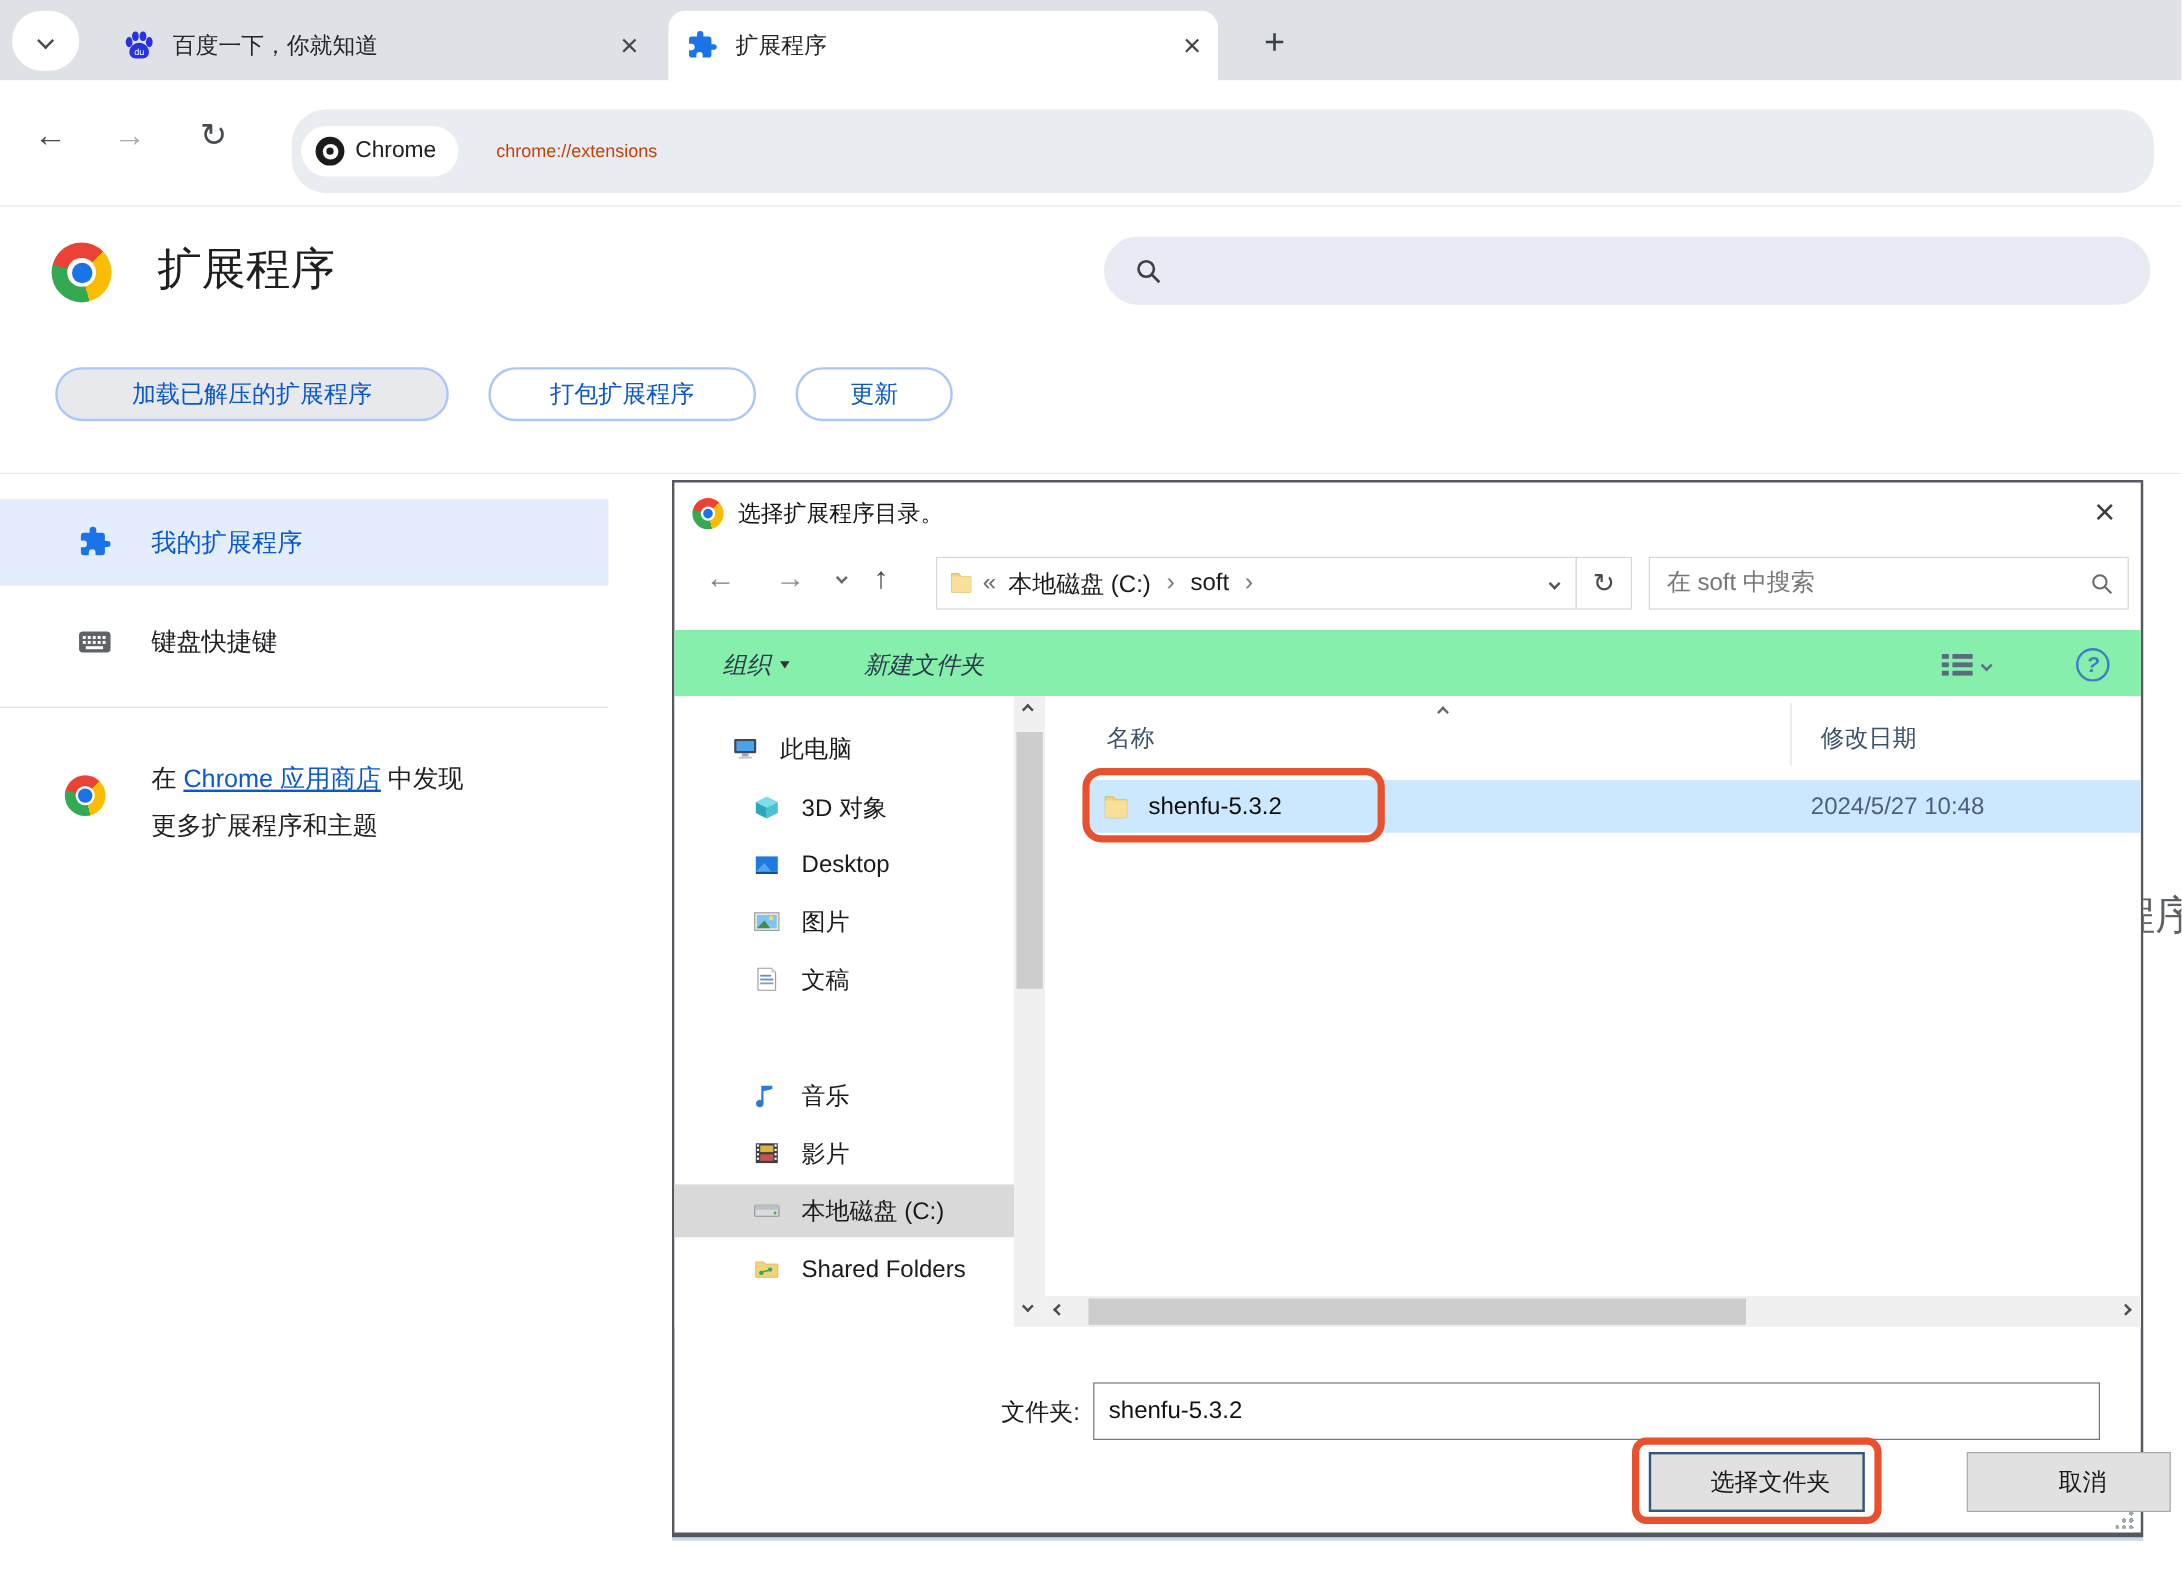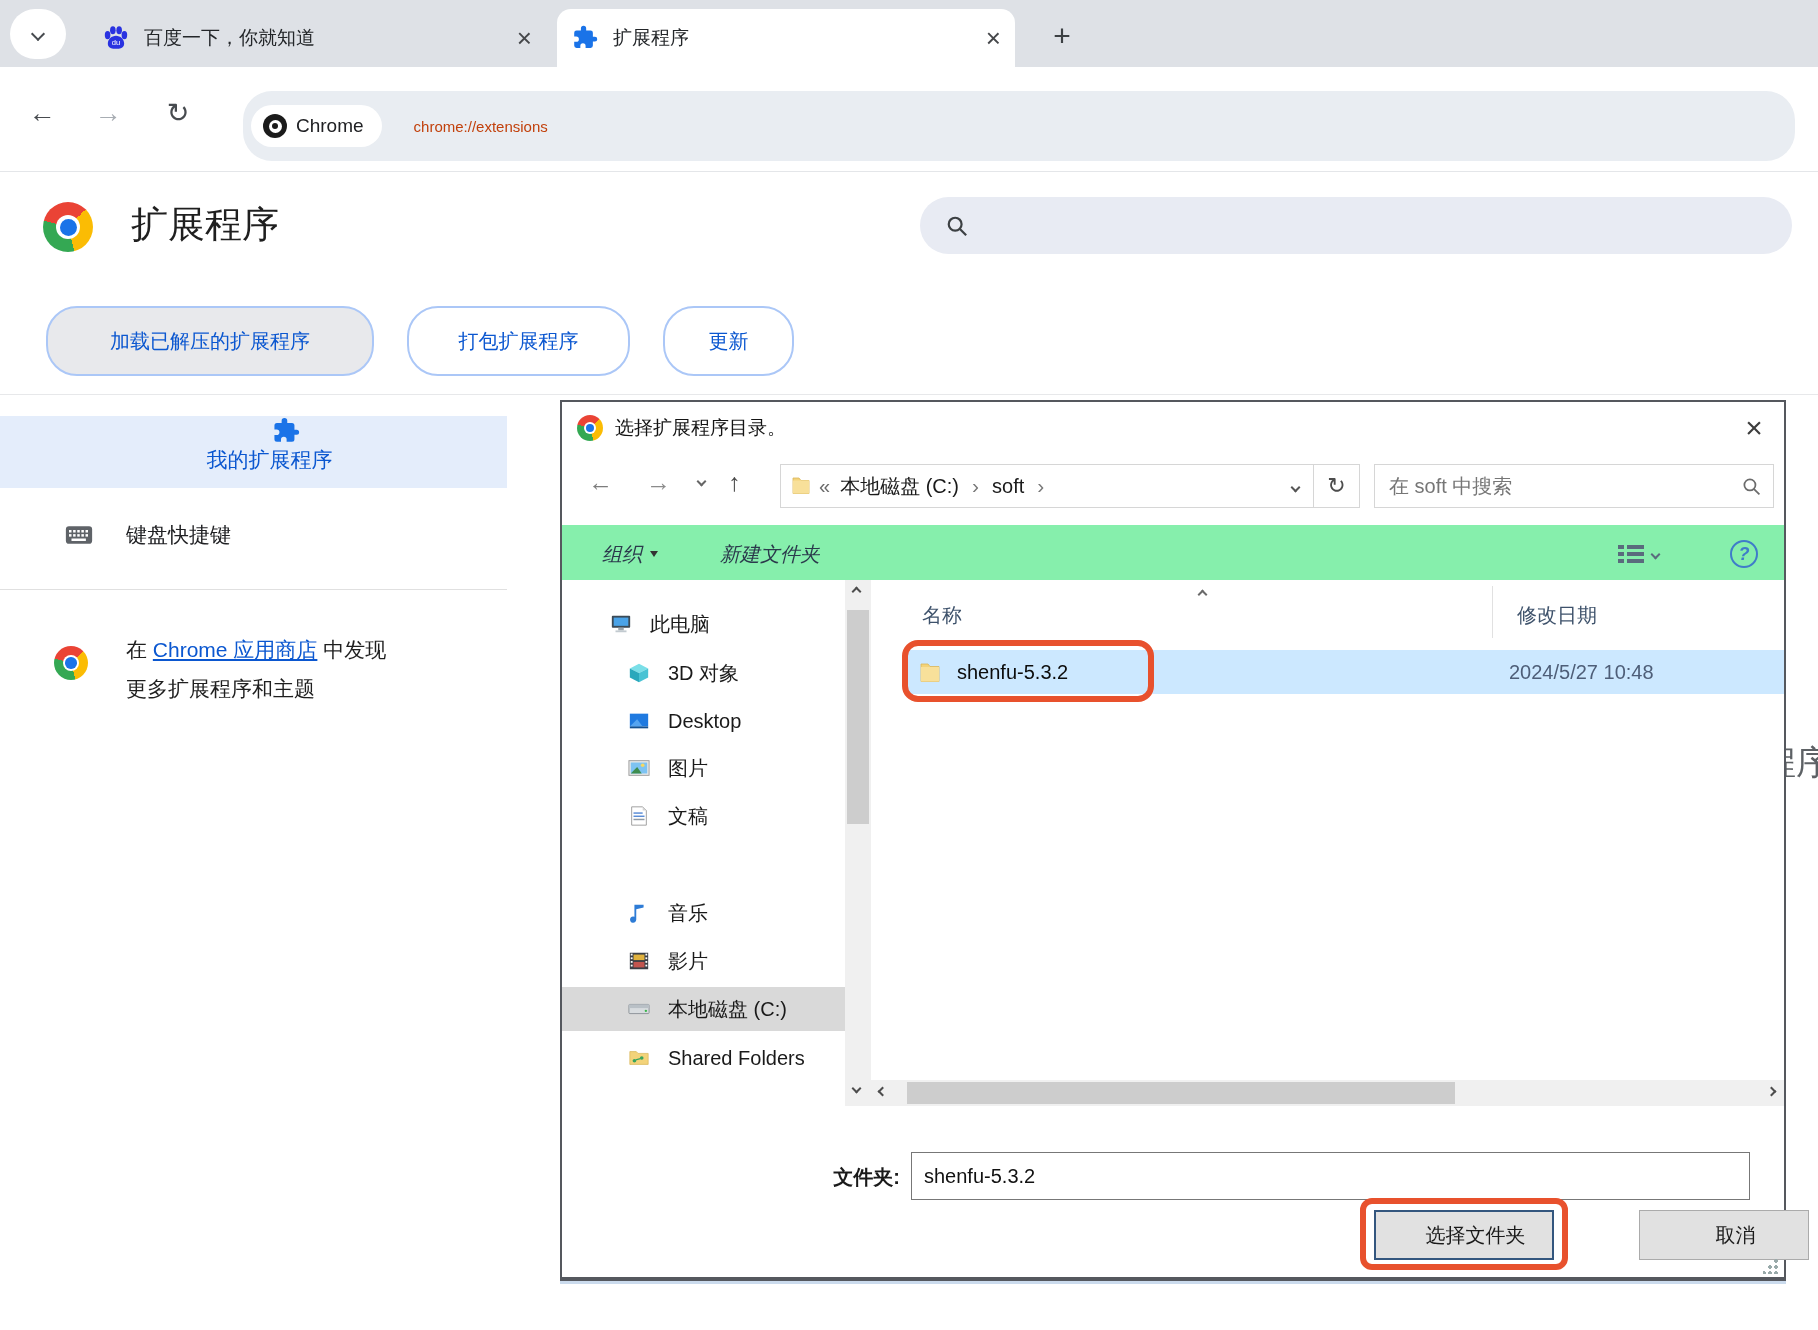--- a/index.html
+++ b/index.html
@@ -36,27 +36,27 @@
   .clogo:before{content:"";position:absolute;left:26%;top:26%;width:48%;height:48%;border-radius:50%;background:#fff;}
   .clogo:after{content:"";position:absolute;left:33%;top:33%;width:34%;height:34%;border-radius:50%;background:#1a73e8;}
 
   
   .ext-logo{position:absolute;left:43px;top:202px;width:50px;height:50px;}
   .ext-title{position:absolute;left:131px;top:200px;font-size:37px;color:#1f1f1f;}
   .ext-search{position:absolute;left:920px;top:197px;width:872px;height:57px;border-radius:29px;background:#e8ebf3;display:flex;align-items:center;}
   .ext-search input{border:none;outline:none;background:transparent;font-size:20px;color:#202124;width:700px;font-family:inherit;}
   .ext-search input::placeholder{color:#45484e;}
   .mag{width:22px;height:22px;flex:none;margin:0 16px 0 26px;}
-  .pillbtn{position:absolute;top:306px;height:70px;border:2px solid #abc7f7;border-radius:31px;background:#fff;color:#0b57d0;font-size:20px;display:flex;align-items:center;justify-content:center;}
+  .pillbtn{position:absolute;top:306px;height:45px;border:2px solid #abc7f7;border-radius:31px;background:#fff;color:#0b57d0;font-size:20px;display:flex;align-items:center;justify-content:center;}
   .pb1{left:46px;width:328px;background:#e8e9ec;}
   .pb2{left:407px;width:223px;}
   .pb3{left:663px;width:131px;}
   .hr-full{position:absolute;left:0;top:394px;width:1818px;height:1px;background:#e7e8ea;}
   .side-row{position:absolute;left:0;width:507px;height:72px;display:flex;align-items:center;}
-  .side-sel{top:416px;background:#e4edfb;flex-direction:column;}
+  .side-sel{top:416px;background:#e4edfb;}
   .side-kbd{top:499px;}
   .side-ic{margin-left:64px;width:30px;height:30px;flex:none;}
   .side-label{margin-left:32px;font-size:21px;}
   .side-sel .side-label{color:#0b57d0;}
   .side-kbd .side-label{color:#202124;}
   .side-hr{position:absolute;left:0;top:589px;width:507px;height:1px;background:#e0e0e0;}
   .promo-ic{position:absolute;left:54px;top:646px;width:34px;height:34px;}
   .promo{position:absolute;left:126px;top:630px;width:360px;font-size:21px;line-height:39px;color:#1f1f1f;}
   .promo a{color:#0b57d0;text-decoration:underline;}
   .bg-frag{position:absolute;left:1762px;top:740px;font-size:34px;color:#5d6165;z-index:1;white-space:nowrap;}
@@ -114,21 +114,21 @@
   .fname{font-size:20px;color:#0c0c0c;margin-left:16px;}
   .fdate{position:absolute;left:602px;font-size:20px;color:#4e5e78;}
   .hsb{position:absolute;left:0;bottom:0;width:913px;height:26px;background:#f0f0f0;}
   .hsb .chev{border-color:#4d4d4d;position:absolute;top:8px;}
   .hsb-thumb{position:absolute;left:36px;top:2px;width:548px;height:22px;background:#cdcdcd;}
 
   .annot{position:absolute;border:6px solid #e8512d;border-radius:16px;z-index:20;}
   .annot1{left:31px;top:60px;width:252px;height:62px;}
   .annot2{left:798px;top:796px;width:208px;height:72px;border-radius:12px;}
 
-  .f-label{position:absolute;left:240px;top:752px;width:98px;text-align:right;font-size:20px;color:#1a1a1a;line-height:46px;font-weight:bold;}
+  .f-label{position:absolute;left:240px;top:752px;width:98px;text-align:right;font-size:20px;color:#1a1a1a;line-height:46px;}
   .f-input{position:absolute;left:349px;top:750px;width:839px;height:48px;border:1px solid #777;font-size:20px;padding:0 12px;font-family:inherit;color:#111;outline:none;background:#fff;}
   .dbtn{position:absolute;top:808px;height:50px;font-size:20px;color:#1a1a1a;display:flex;align-items:center;justify-content:center;background:#e1e1e1;padding-left:23px;}
   .btn-select{left:812px;width:180px;border:2px solid #33567e;}
   .btn-cancel{left:1077px;width:170px;border:1px solid #ababab;}
   .grip{position:absolute;right:5px;bottom:3px;width:16px;height:16px;
         background:radial-gradient(circle 2px at 13px 3px,#9aa 0 2px,transparent 2px),
                    radial-gradient(circle 2px at 13px 9px,#9aa 0 2px,transparent 2px),
                    radial-gradient(circle 2px at 7px 9px,#9aa 0 2px,transparent 2px),
                    radial-gradient(circle 2px at 13px 15px,#9aa 0 2px,transparent 2px),
                    radial-gradient(circle 2px at 7px 15px,#9aa 0 2px,transparent 2px),

